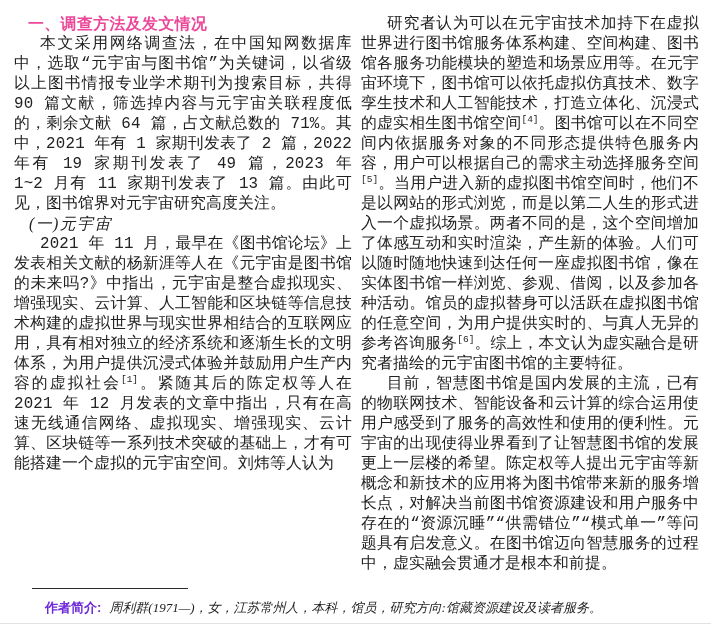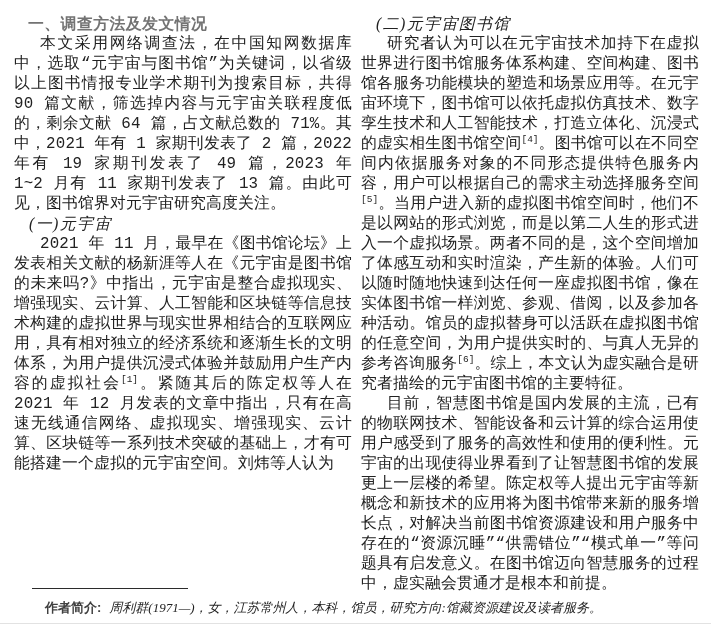--- a/index.html
+++ b/index.html
@@ -22,21 +22,21 @@
     font-size: 15.8px;
     line-height: 20px;
     text-align: justify;
     letter-spacing: 0.2px;
   }
   .col-left  { left: 14px; }
   .col-right { left: 361px; }
   .heading {
     font-family: "Liberation Sans", "DejaVu Sans", sans-serif;
     font-weight: 700;
-    color: #737373;
+    color: #ec4899;
     text-indent: 14px;
     letter-spacing: 0.5px;
   }
   .subheading {
     font-style: italic;
     text-indent: 15px;
     letter-spacing: 1.5px;
   }
   .para { text-indent: 26px; font-family: Liberation Mono, monospace; }
   .cont { text-indent: 0; }
@@ -58,21 +58,21 @@
     width: 688px;
     font-size: 13px;
     line-height: 17px;
     text-indent: 31px;
     color: #1e1e1e;
   }
   .footnote-label {
     font-family: "Liberation Sans", "DejaVu Sans", sans-serif;
     font-weight: 700;
     font-style: normal;
-    color: #404040;
+    color: #6d28d9;
   }
   .footnote-text { font-style: italic; padding-left: 8px; }
   .bottom-edge {
     position: absolute;
     left: 0; top: 623px;
     width: 711px; height: 0;
     border-top: 1px solid #e2e2e2;
   }
 </style>
 </head>
@@ -81,21 +81,20 @@
 <div class="page">
 
   <div class="col col-left">
     <div class="heading">一、调查方法及发文情况</div>
     <div class="para">本文采用网络调查法，在中国知网数据库中，选取“元宇宙与图书馆”为关键词，以省级以上图书情报专业学术期刊为搜索目标，共得 90 篇文献，筛选掉内容与元宇宙关联程度低的，剩余文献 64 篇，占文献总数的 71%。其中，2021 年有 1 家期刊发表了 2 篇，2022 年有 19 家期刊发表了 49 篇，2023 年 1~2 月有 11 家期刊发表了 13 篇。由此可见，图书馆界对元宇宙研究高度关注。</div>
     <div class="subheading">(一)元宇宙</div>
     <div class="para">2021 年 11 月，最早在《图书馆论坛》上发表相关文献的杨新涯等人在《元宇宙是图书馆的未来吗?》中指出，元宇宙是整合虚拟现实、增强现实、云计算、人工智能和区块链等信息技术构建的虚拟世界与现实世界相结合的互联网应用，具有相对独立的经济系统和逐渐生长的文明体系，为用户提供沉浸式体验并鼓励用户生产内容的虚拟社会<sup>[1]</sup>。紧随其后的陈定权等人在 2021 年 12 月发表的文章中指出，只有在高速无线通信网络、虚拟现实、增强现实、云计算、区块链等一系列技术突破的基础上，才有可能搭建一个虚拟的元宇宙空间。刘炜等人认为</div>
   </div>
 
   <div class="col col-right">
-    <div class="subheading">(二)元宇宙图书馆</div>
     <div class="para">研究者认为可以在元宇宙技术加持下在虚拟世界进行图书馆服务体系构建、空间构建、图书馆各服务功能模块的塑造和场景应用等。在元宇宙环境下，图书馆可以依托虚拟仿真技术、数字孪生技术和人工智能技术，打造立体化、沉浸式的虚实相生图书馆空间<sup>[4]</sup>。图书馆可以在不同空间内依据服务对象的不同形态提供特色服务内容，用户可以根据自己的需求主动选择服务空间<sup>[5]</sup>。当用户进入新的虚拟图书馆空间时，他们不是以网站的形式浏览，而是以第二人生的形式进入一个虚拟场景。两者不同的是，这个空间增加了体感互动和实时渲染，产生新的体验。人们可以随时随地快速到达任何一座虚拟图书馆，像在实体图书馆一样浏览、参观、借阅，以及参加各种活动。馆员的虚拟替身可以活跃在虚拟图书馆的任意空间，为用户提供实时的、与真人无异的参考咨询服务<sup>[6]</sup>。综上，本文认为虚实融合是研究者描绘的元宇宙图书馆的主要特征。</div>
     <div class="para">目前，智慧图书馆是国内发展的主流，已有的物联网技术、智能设备和云计算的综合运用使用户感受到了服务的高效性和使用的便利性。元宇宙的出现使得业界看到了让智慧图书馆的发展更上一层楼的希望。陈定权等人提出元宇宙等新概念和新技术的应用将为图书馆带来新的服务增长点，对解决当前图书馆资源建设和用户服务中存在的“资源沉睡”“供需错位”“模式单一”等问题具有启发意义。在图书馆迈向智慧服务的过程中，虚实融会贯通才是根本和前提。</div>
   </div>
 
   <div class="footnote-rule"></div>
 
   <div class="footnote">
     <span class="footnote-label">作者简介:</span><span class="footnote-text">周利群(1971—)，女，江苏常州人，本科，馆员，研究方向:馆藏资源建设及读者服务。</span>
   </div>
 

